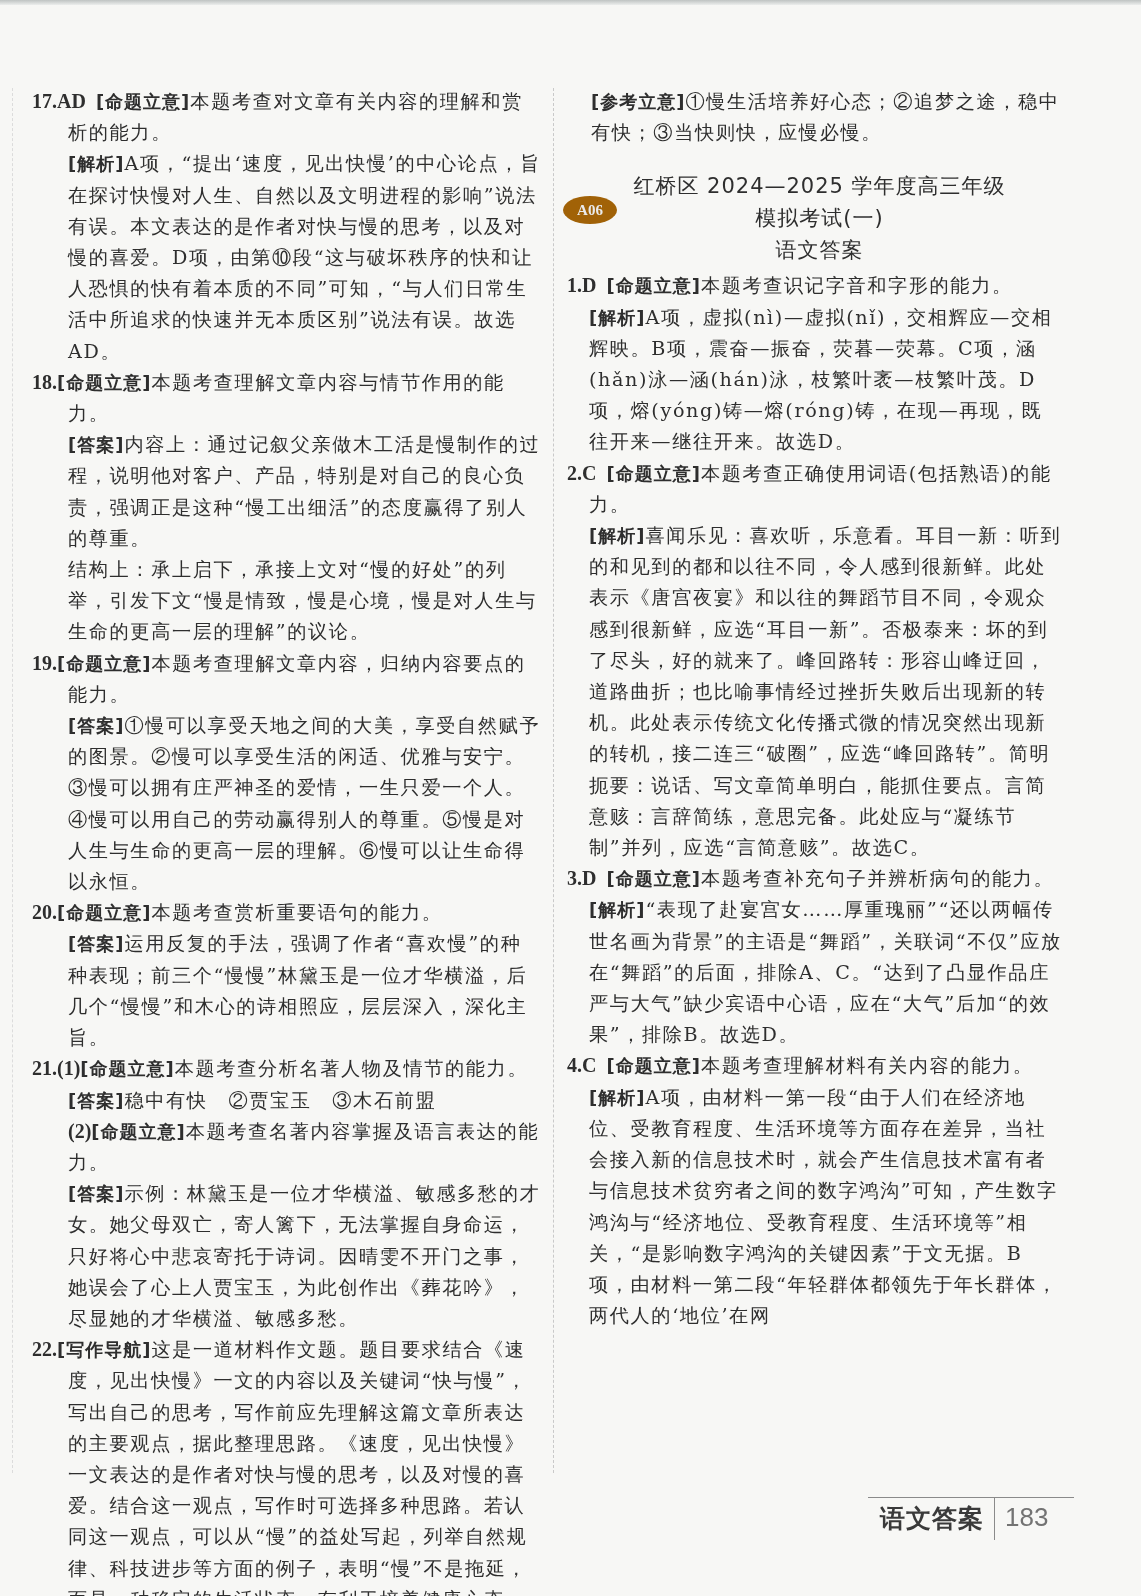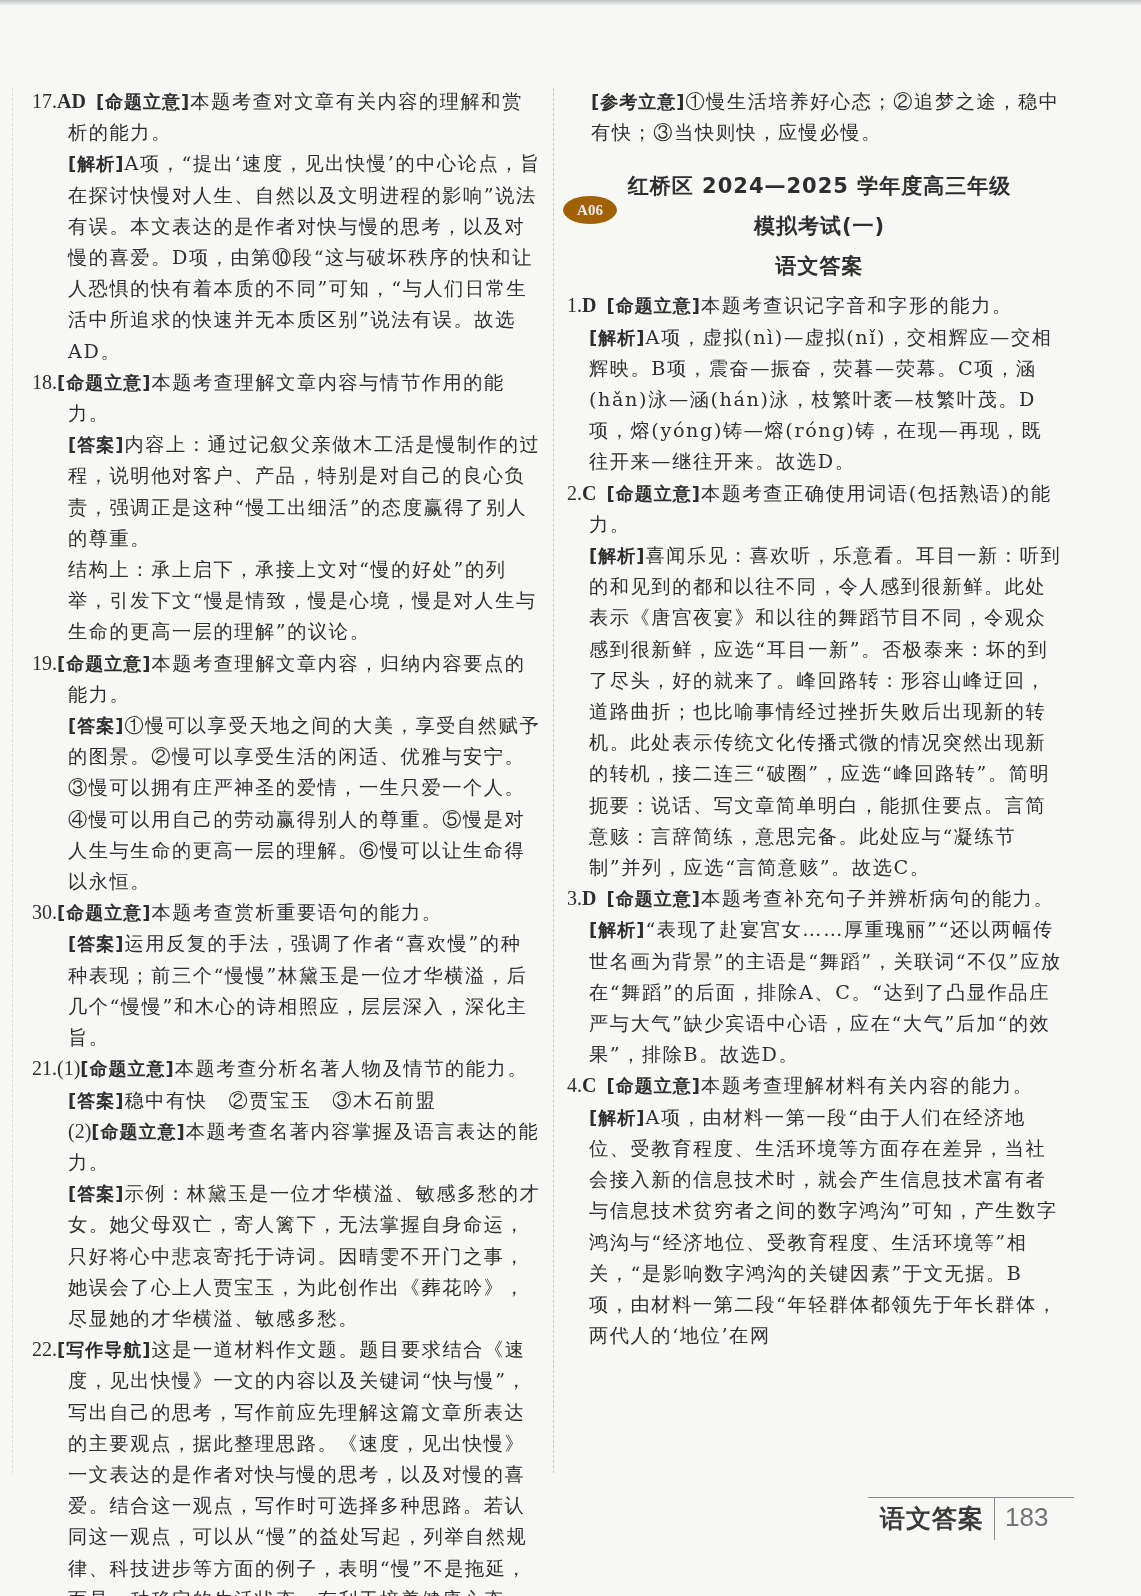--- a/index.html
+++ b/index.html
@@ -23,26 +23,26 @@
   .divider {
     position: absolute; left: 553px; top: 88px; height: 1385px; width: 0;
     border-left: 1px dashed #c9c9c9;
   }
   .left-edge {
     position: absolute; left: 12px; top: 88px; height: 1385px; width: 0;
     border-left: 1px dashed #dcdcdc;
   }
   .q { margin: 0; }
   .q-head { padding-left: 36px; text-indent: -36px; }
-  .q-num { font-family: "Liberation Serif", serif; font-weight: normal; font-size: 20px; letter-spacing: 0; text-align: center; }
+  .q-num { font-family: "Liberation Serif", serif; font-weight: bold; font-size: 20px; letter-spacing: 0; text-align: center; }
   .q-ans { font-family: "Liberation Serif", serif; font-weight: bold; font-size: 20px; letter-spacing: 0; margin-right: 10px; }
   .tag { font-family: "DejaVu Sans", sans-serif; font-weight: bold; font-size: 18px; letter-spacing: 1px; }
   .para { padding-left: 36px; margin: 0; }
   .title-block { text-align: center; margin: 22px 0 4px 0; position: relative; }
-  .title-line { font-family: "DejaVu Sans", sans-serif; font-weight: bold; font-size: 21px; line-height: 32px; letter-spacing: 1px; margin: 8px; }
+  .title-line { font-family: "DejaVu Sans", sans-serif; font-weight: normal; font-size: 21px; line-height: 32px; letter-spacing: 1px; margin: 0; }
   .badge {
     position: absolute; left: -14px; top: 26px; width: 54px; height: 28px;
     border-radius: 50%; background: #a16207; color: #eaeaea;
     font-family: "Liberation Serif", serif; font-weight: bold; font-size: 15px;
     line-height: 28px; text-align: center; letter-spacing: 0;
   }
   .footer {
     position: absolute; left: 868px; top: 1497px; width: 206px; height: 42px;
     border-top: 1px solid #8a8a8a;
     display: flex; align-items: flex-start;
@@ -89,21 +89,21 @@
     <p class="q q-head">
       <span class="q-num">19.</span><span class="tag">[命题立意]</span><span>本题考查理解文章内容，归纳内容要点的能力。</span>
     </p>
     <p class="para">
       <span class="tag">[答案]</span><span>①慢可以享受天地之间的大美，享受自然赋予的图景。②慢可以享受生活的闲适、优雅与安宁。③慢可以拥有庄严神圣的爱情，一生只爱一个人。④慢可以用自己的劳动赢得别人的尊重。⑤慢是对人生与生命的更高一层的理解。⑥慢可以让生命得以永恒。</span>
     </p>
   </div>
 
   <div>
     <p class="q q-head">
-      <span class="q-num">30.</span><span class="tag">[命题立意]</span><span>本题考查赏析重要语句的能力。</span>
+      <span class="q-num">20.</span><span class="tag">[命题立意]</span><span>本题考查赏析重要语句的能力。</span>
     </p>
     <p class="para">
       <span class="tag">[答案]</span><span>运用反复的手法，强调了作者“喜欢慢”的种种表现；前三个“慢慢”林黛玉是一位才华横溢，后几个“慢慢”和木心的诗相照应，层层深入，深化主旨。</span>
     </p>
   </div>
 
   <div>
     <p class="q q-head">
       <span class="q-num">21.</span><span class="q-num">(1)</span><span class="tag">[命题立意]</span><span>本题考查分析名著人物及情节的能力。</span>
     </p>

